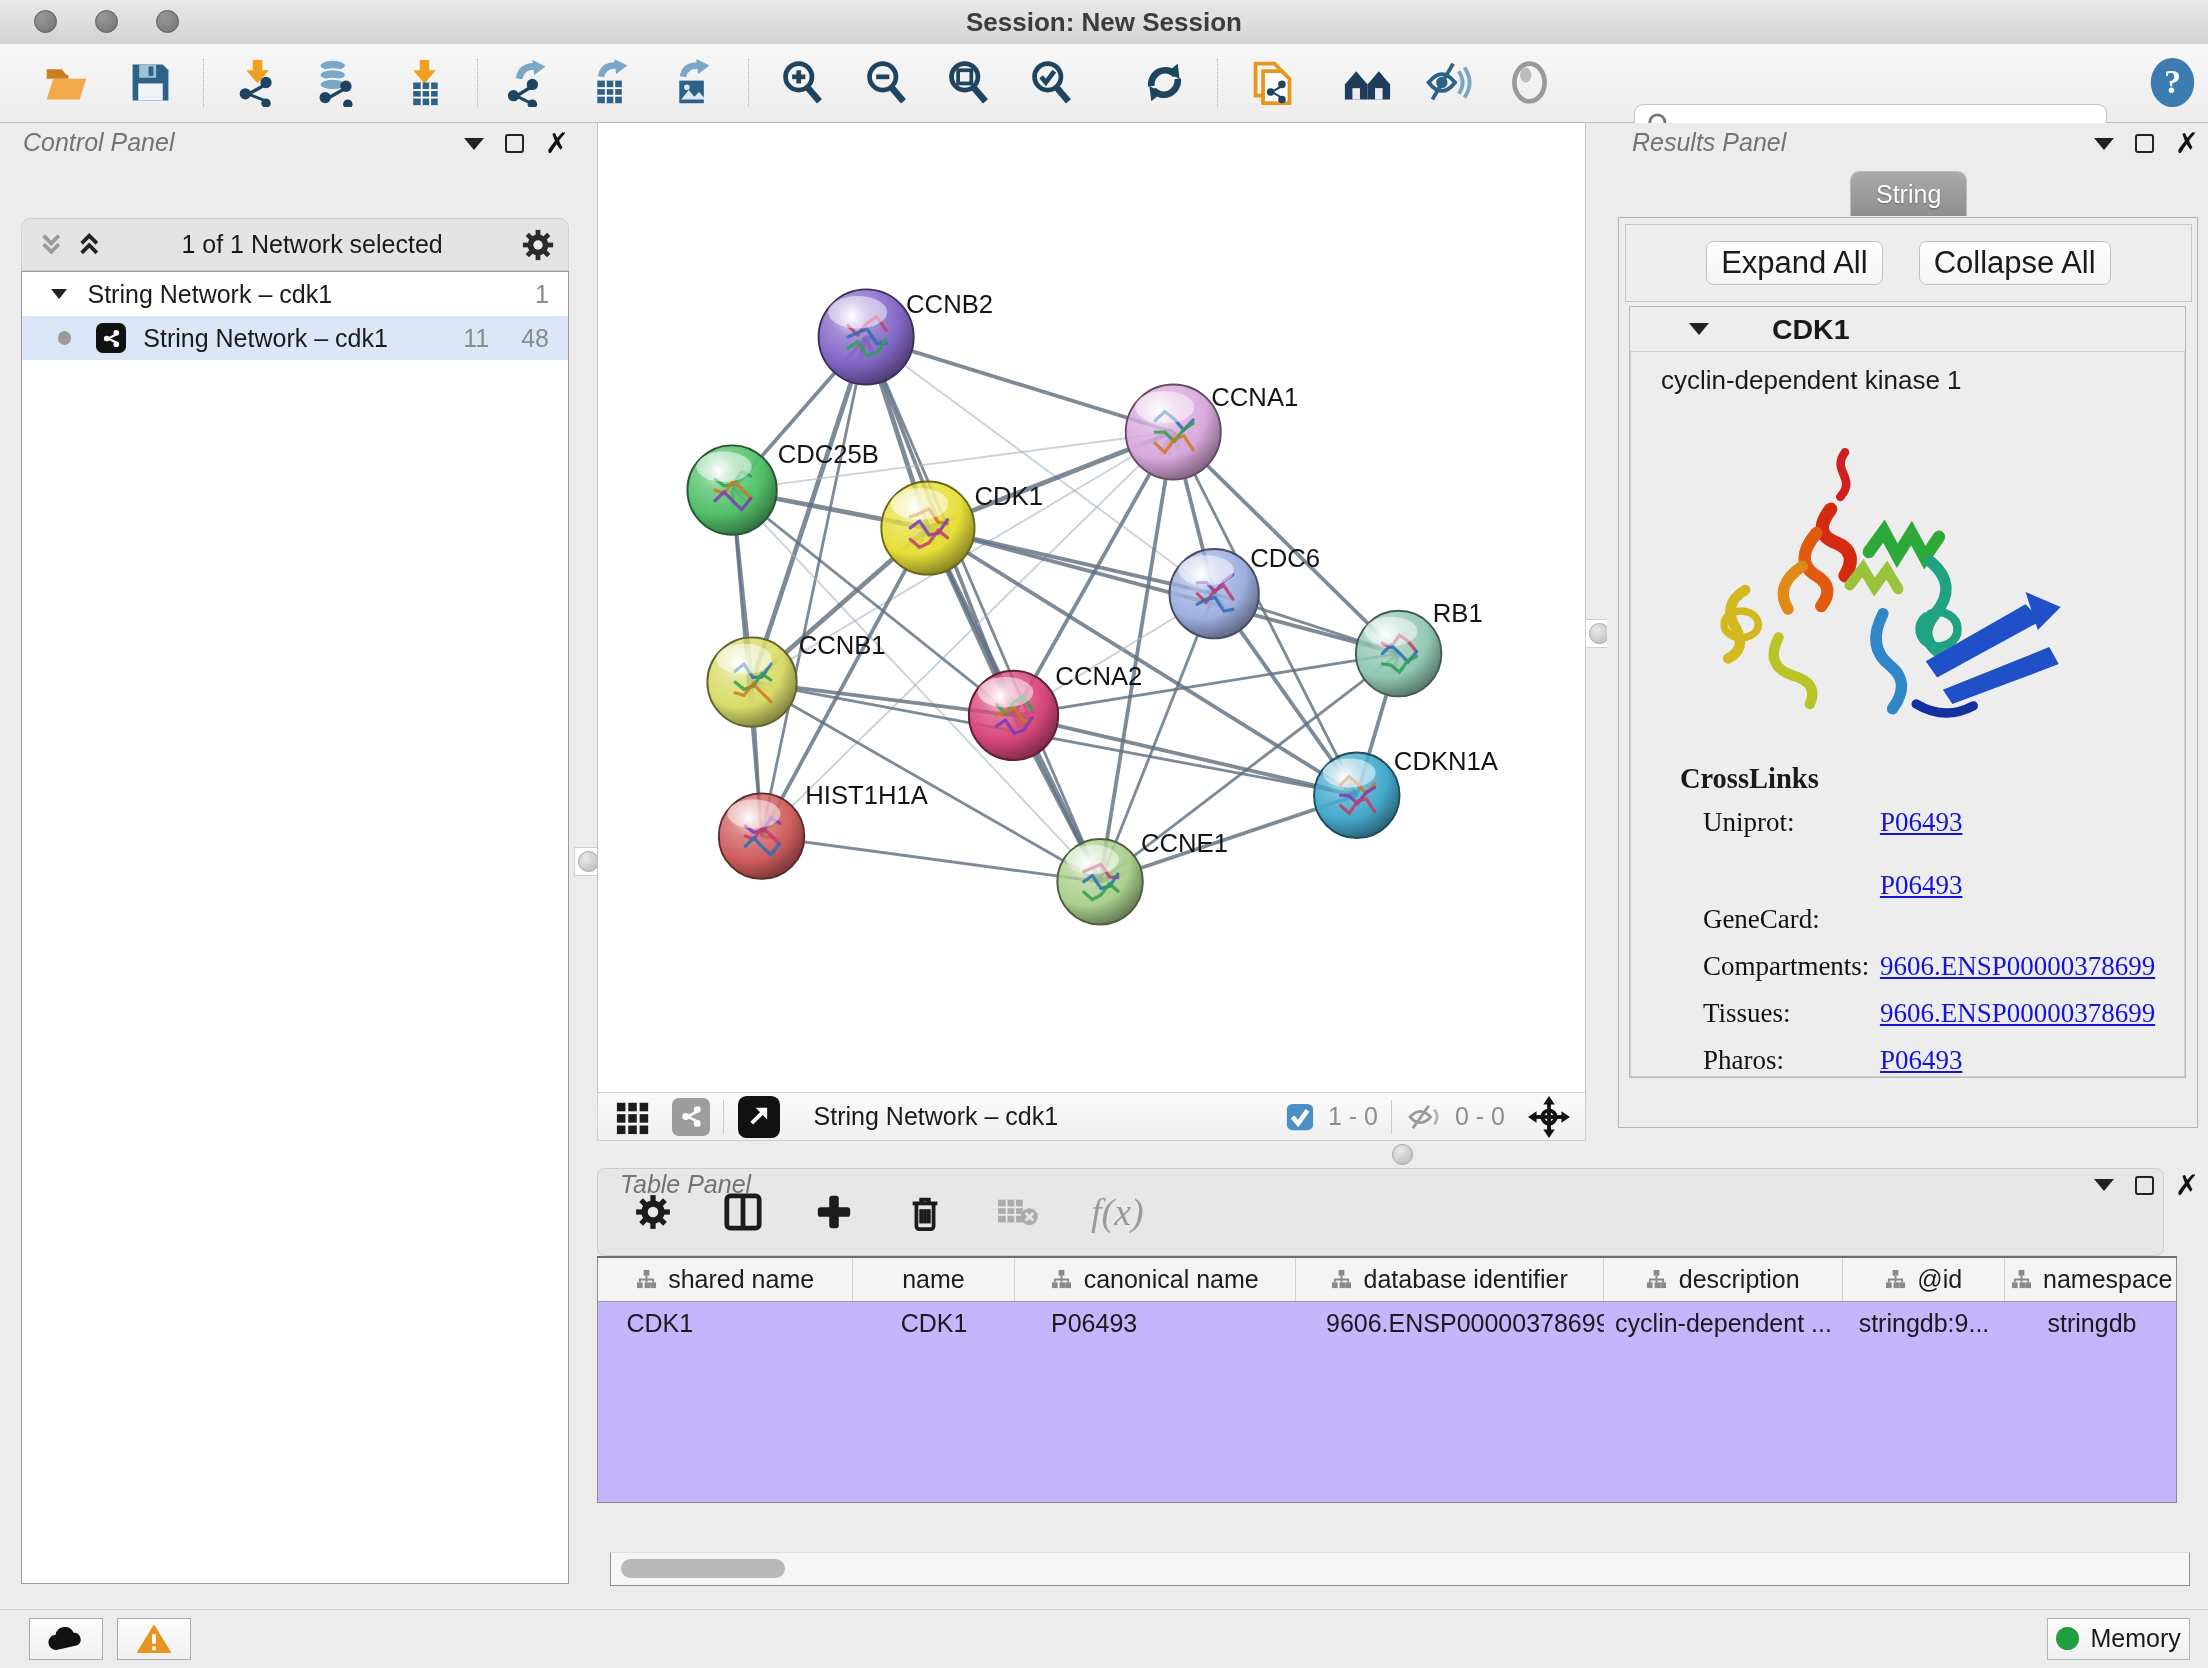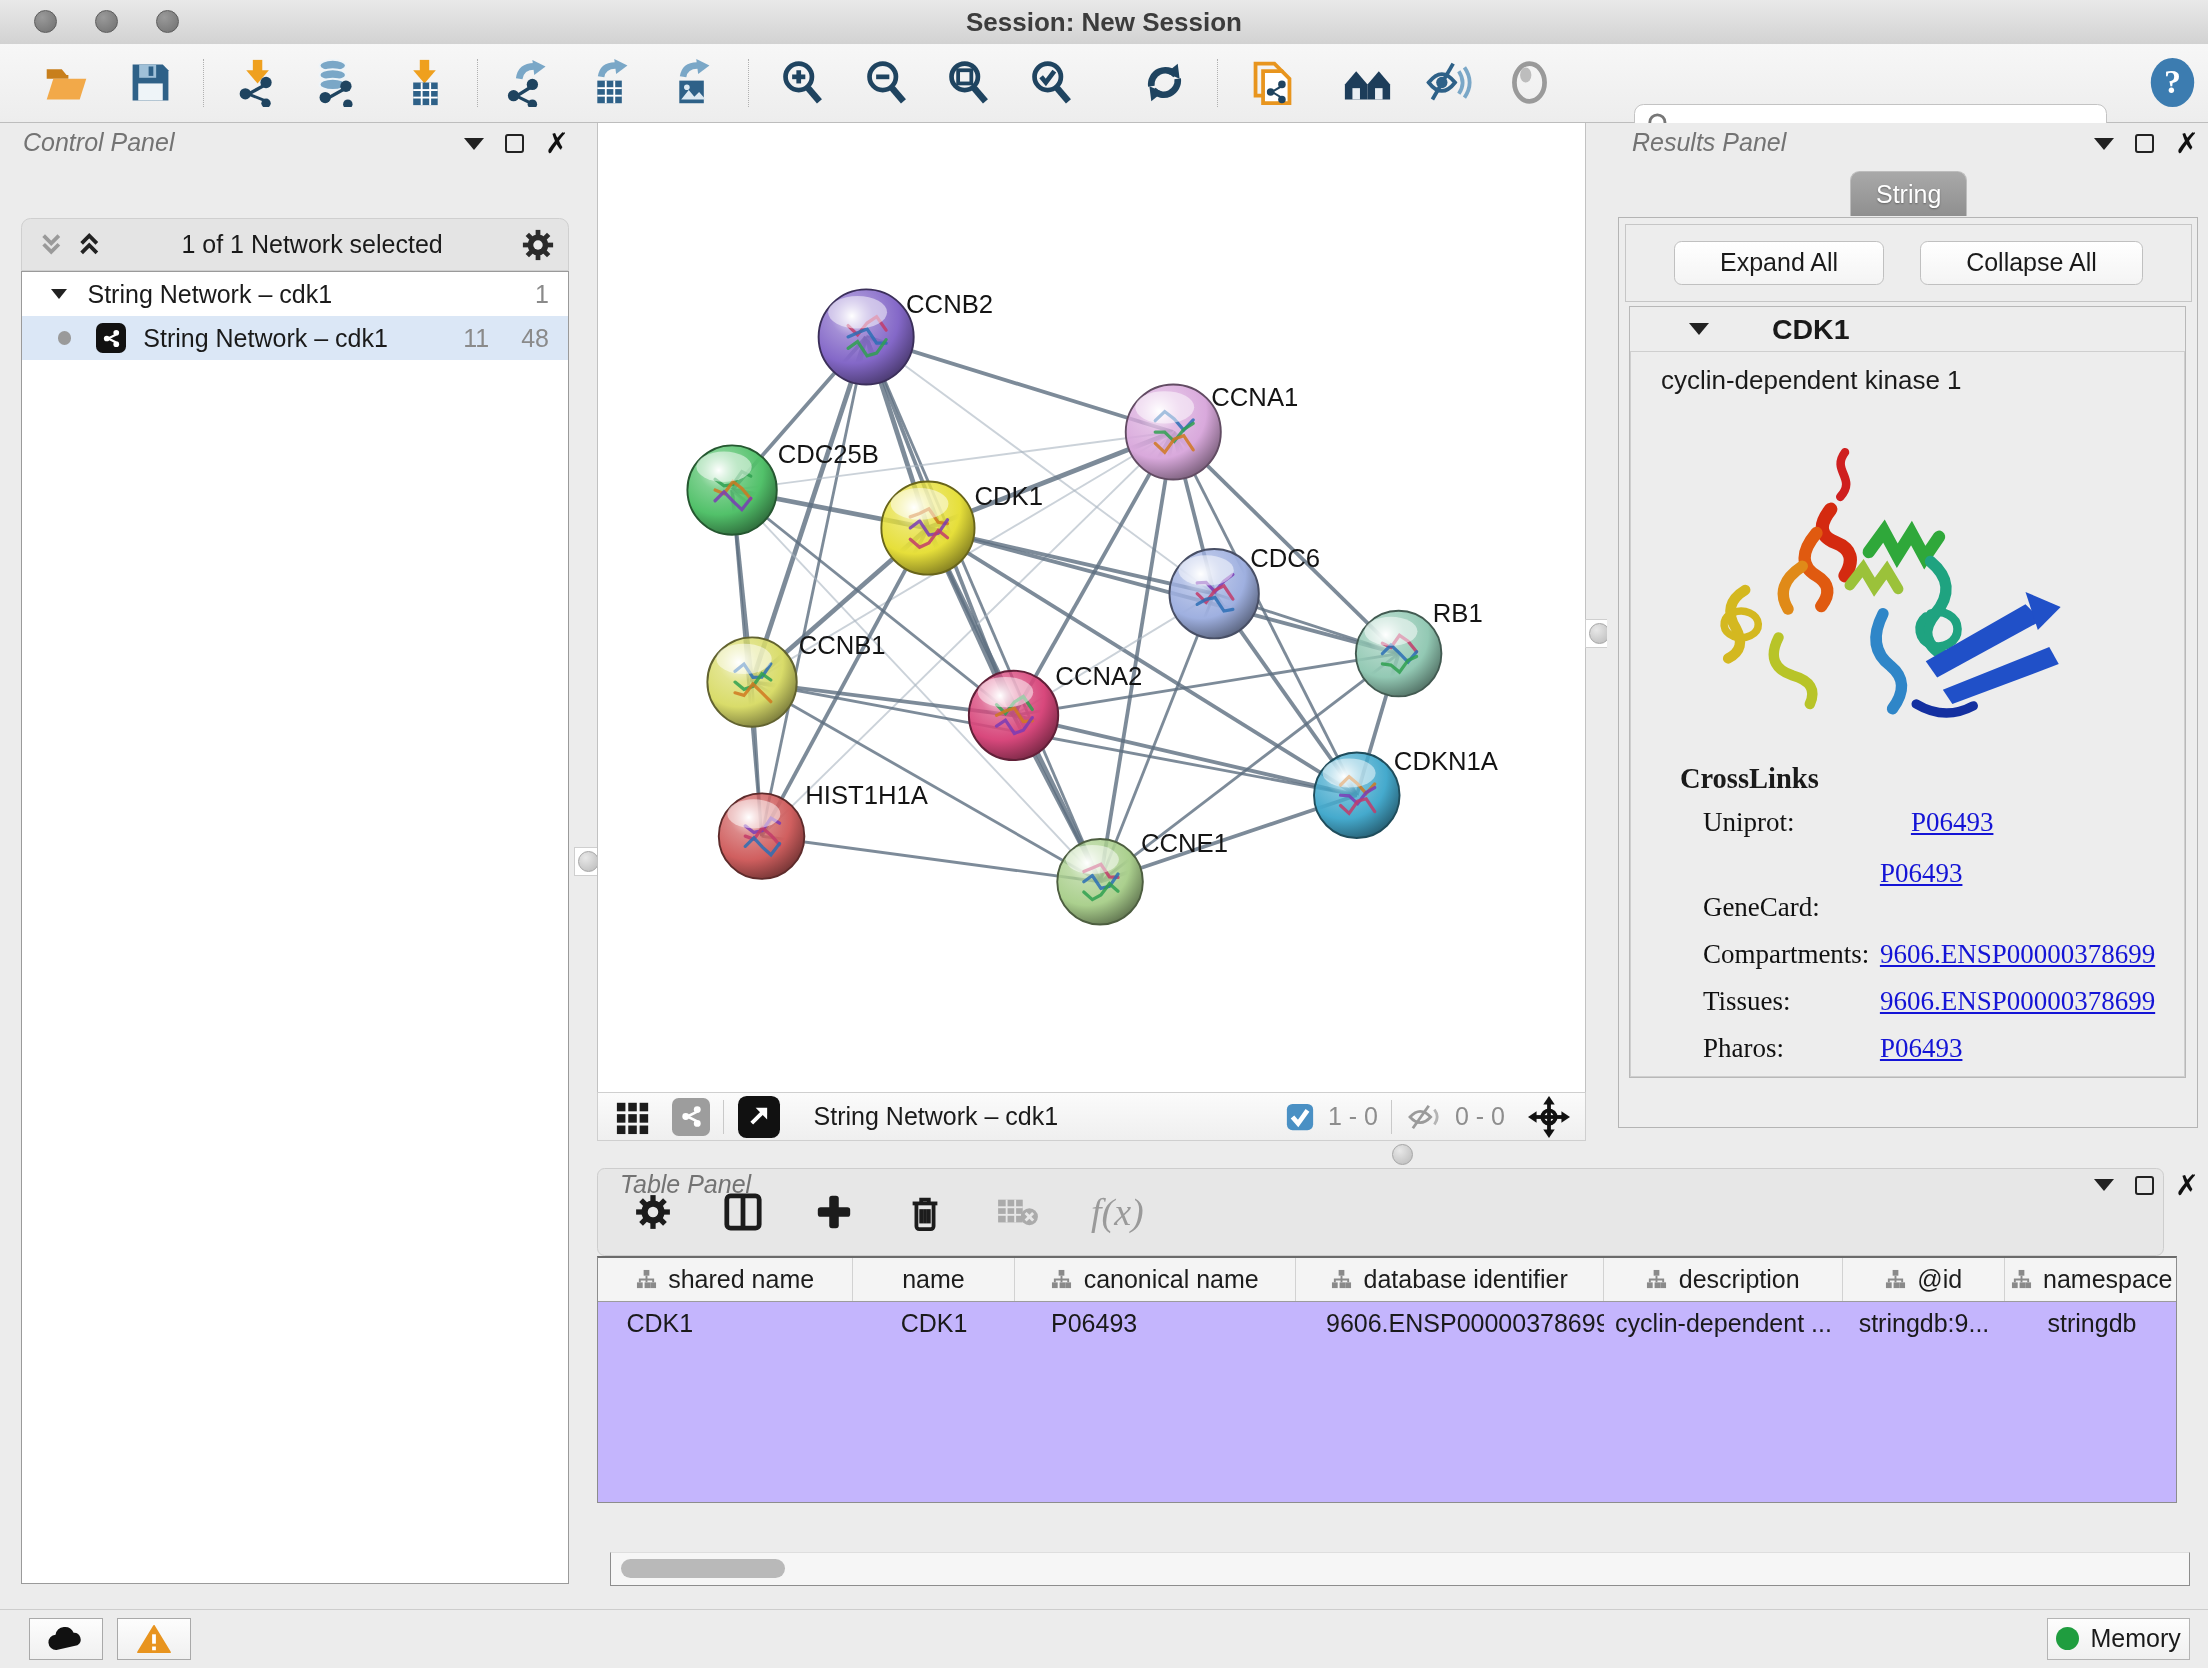--- a/index.html
+++ b/index.html
@@ -53,22 +53,22 @@
   #net-canvas{left:597px;top:123px;width:989px;height:969px;background:#fff;
       border-left:1px solid #c2c2c2;border-right:1px solid #c2c2c2;box-sizing:border-box;}
   #net-toolbar{left:597px;top:1092px;width:989px;height:49px;background:linear-gradient(#fbfbfb,#efefef);
       border:1px solid #cfcfcf;box-sizing:border-box;display:flex;align-items:center;font-size:25px;}
   .nt-sep{width:0;height:34px;border-left:1px solid #c9c9c9;margin:0 13.3px;}
   .dim{color:#8d8d8d;}
   #h-split{left:597px;top:1141px;width:1611px;height:27px;background:#ececec;}
   
   #results-panel{left:1607px;top:123px;width:601px;height:1019px;background:#ececec;}
   #rp-outer{left:11.4px;top:94px;width:580px;height:911px;border:1.9px solid #b4b4b4;box-sizing:border-box;background:#ededed;}
-  .rp-btn{height:42px;padding:0 45px;background:linear-gradient(#ffffff,#f4f4f4);border:1px solid #c0c0c0;
-      border-radius:7.6px;font-size:25px;display:flex;align-items:center;justify-content:center;}
+  .rp-btn{height:42px;padding:0 14px;background:linear-gradient(#ffffff,#f4f4f4);border:1px solid #c0c0c0;
+      border-radius:7.6px;font-size:31px;display:flex;align-items:center;justify-content:center;}
   #rp-section{left:9.5px;top:88px;width:557px;height:772px;border:1px solid #b8b8b8;box-sizing:border-box;}
   #rp-sec-hdr{height:44px;display:flex;align-items:center;border-bottom:1px solid #bdbdbd;}
   #rp-content{position:absolute;left:0;top:44px;right:0;bottom:0;border:1px solid #cfcfcf;box-sizing:border-box;background:#ededed;overflow:hidden;}
   .serif{font-family:"Liberation Serif","DejaVu Serif",serif;}
   .xlink{color:#1414d6;text-decoration:underline;font-size:27px;}
   .xlabel{font-size:27px;color:#111;}
   
   #table-panel{left:597px;top:1168px;width:1611px;height:447px;background:#ececec;}
   #tp-toolbar{left:22px;top:48px;width:1567px;height:88px;background:#e7e7e7;border:1px solid #cdcdcd;
       border-radius:7.6px;box-sizing:border-box;display:flex;align-items:center;gap:51px;padding-left:36px;}
@@ -668,21 +668,21 @@
               <path d="M255 205 a20 18 0 1 1 -5 3" stroke="#1fa380" stroke-width="9"></path>
               <path d="M205 205 q-18 35 8 55 q22 18 2 45" stroke="#2f86c8" stroke-width="12"></path>
               <path d="M240 300 q30 18 60 2" stroke="#1430a0" stroke-width="10"></path>
             </g>
             <polygon points="250,255 355,195 372,212 262,272" fill="#2050c8"></polygon>
             <polygon points="268,285 380,240 390,258 278,300" fill="#2050c8"></polygon>
             <polygon points="355,182 392,198 368,222" fill="#2050c8"></polygon>
           </svg>
           <div class="serif" style="position:absolute;left:49px;top:411px;font-size:28.5px;font-weight:bold">CrossLinks</div>
           <div id="crosslinks" style="position:absolute;left:72px;top:455px;width:457px">
-              <div style="display: flex; margin-bottom: 20px; gap: 31px;">
+              <div style="display: flex; margin-bottom: 32px;">
                 <span class="serif xlabel" style="width: 177px;">Uniprot:</span>
                 <a class="serif xlink" href="#">P06493</a>
               </div>
               <div style="display: flex; margin-bottom: 16px;">
                 <span class="serif xlabel" style="width: 177px; margin-top: 34px;">GeneCard:</span>
                 <a class="serif xlink" href="#">P06493</a>
               </div>
               <div style="display: flex; margin-bottom: 16px;">
                 <span class="serif xlabel" style="width: 177px;">Compartments:</span>
                 <a class="serif xlink" href="#">9606.ENSP00000378699</a>

